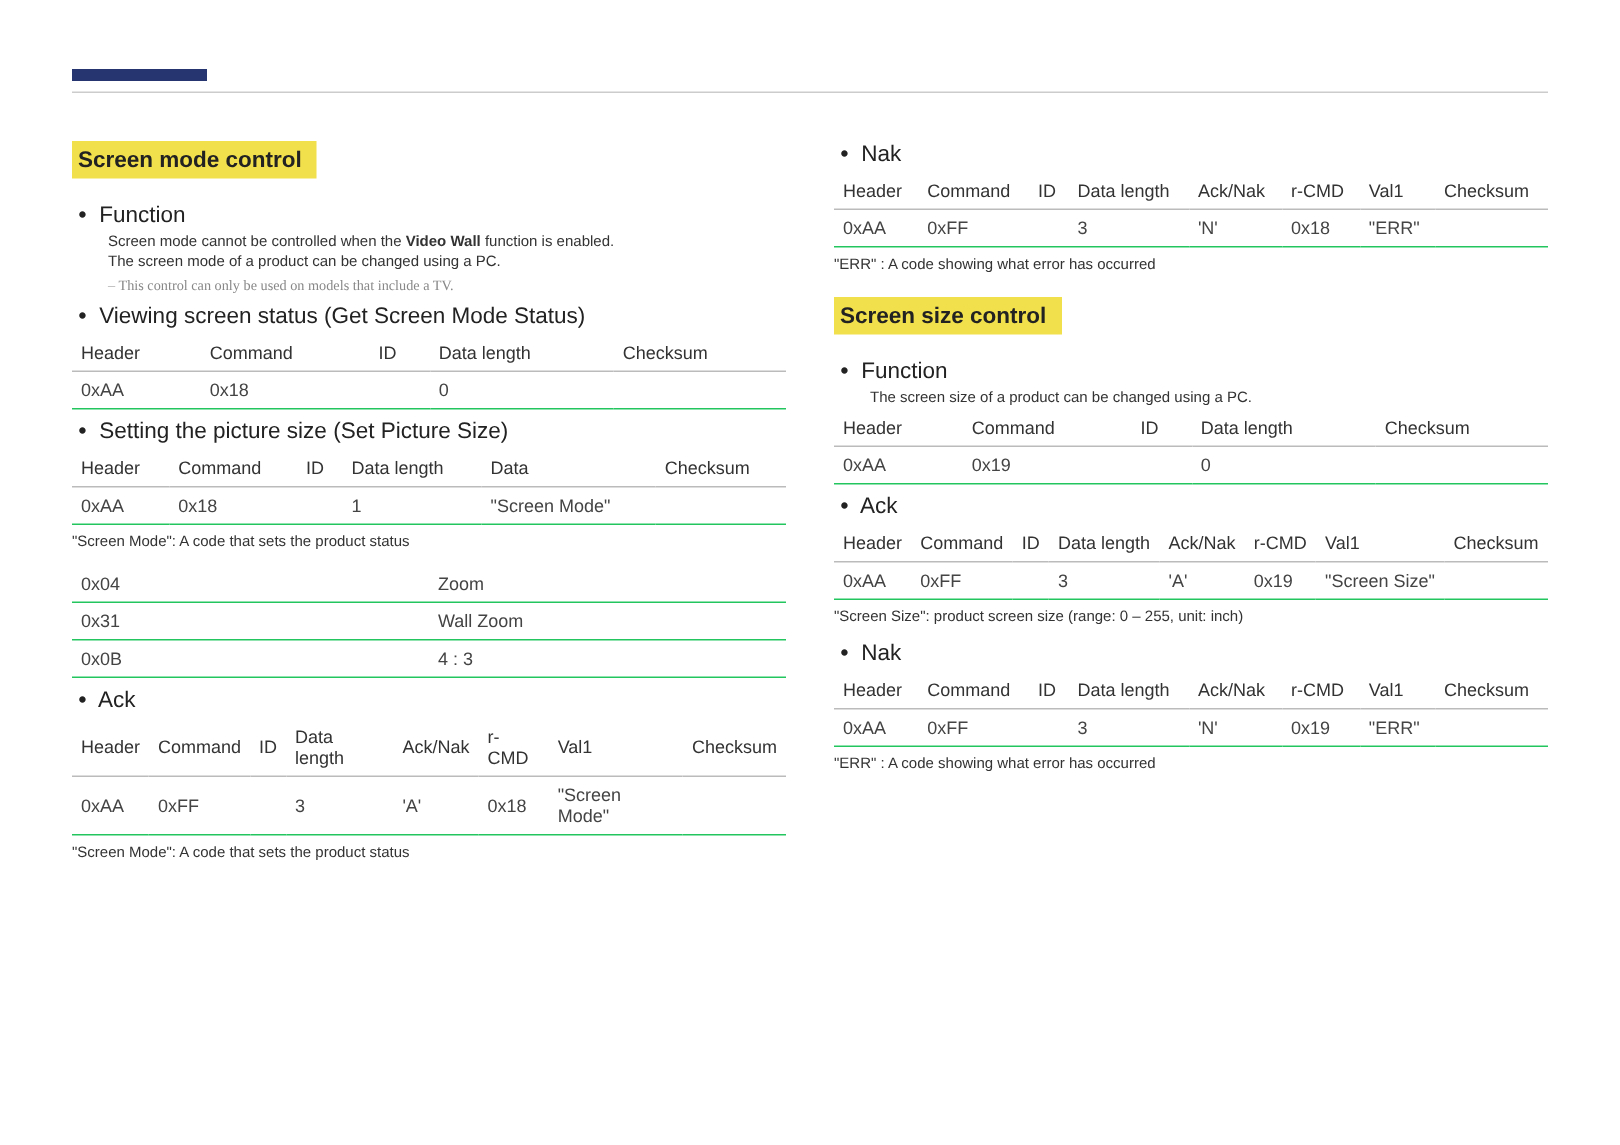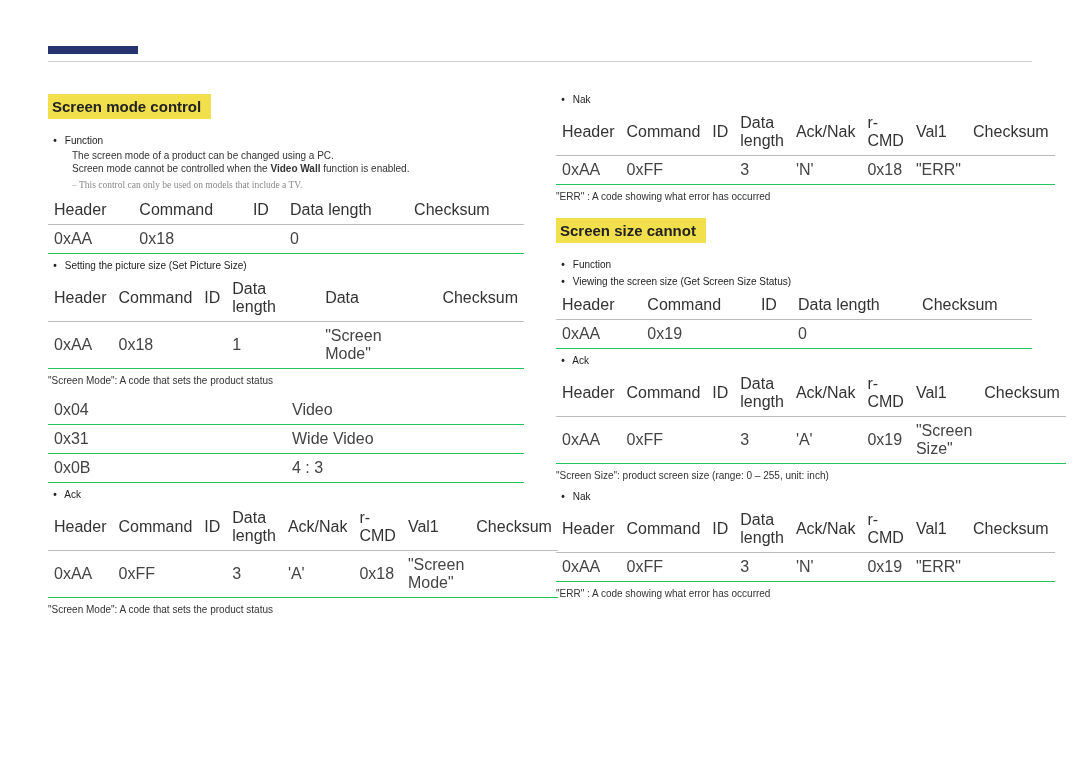--- a/index.html
+++ b/index.html
@@ -40,21 +40,21 @@
   .section-title {
     display: inline-block;
     background: #f1df4b;
     color: #222;
     font-weight: bold;
     font-size: 15px;
     padding: 4px 10px 4px 4px;
     margin: 6px 0 10px 0;
   }
   .bullet {
-    font-size: 10px;
+    font-size: 15px;
     margin: 6px 0 4px 0;
   }
   .bullet .dash { display: inline-block; width: 14px; text-align: center; font-weight: bold; }
   .sub-bullet {
     font-size: 10px;
     margin: 2px 0 2px 24px;
     color: #333;
   }
   .sub-note {
     font-size: 9.5px;
@@ -62,21 +62,21 @@
     color: #888;
     font-family: Liberation Serif, serif;
   }
   .sub-note::before {
     content: "– ";
     color: #aaa;
   }
   table {
     border-collapse: collapse;
     width: 100%;
-    font-size: 16px;
+    font-size: 12px;
     margin-bottom: 6px;
   }
   th, td {
     text-align: left;
     padding: 5px 6px;
     font-weight: normal;
   }
   th {
     border-bottom: 1px solid #bbb;
     color: #333;
@@ -104,26 +104,30 @@
   <div class="columns">
 
     <div class="col">
 
       <div class="section-title">Screen mode control</div>
 
       <div class="bullet">
         <span class="dash">•</span>
         <span>Function</span>
       </div>
-      <div class="sub-bullet">The screen mode of a product can be changed using a PC.</div>
       <div class="sub-bullet">
         <span>Screen mode cannot be controlled when the </span><span class="bold-inline">Video Wall</span><span> function is enabled.</span>
       </div>
+      <div class="sub-bullet">The screen mode of a product can be changed using a PC.</div>
       <div class="sub-note">This control can only be used on models that include a TV.</div>
 
+      <div class="bullet">
+        <span class="dash">•</span>
+        <span>Viewing screen status (Get Screen Mode Status)</span>
+      </div>
       <table>
         <tbody>
             <tr>
           <th>Header</th>
           <th>Command</th>
           <th>ID</th>
           <th>Data length</th>
           <th>Checksum</th>
         </tr>
         <tr class="value-row">
@@ -160,25 +164,25 @@
         </tr>
       </tbody>
         </table>
 
       <div class="note">"Screen Mode": A code that sets the product status</div>
 
       <table class="two-col-table">
         <tbody>
         <tr class="value-row">
           <td>0x04</td>
-          <td>Video</td>
+          <td>Zoom</td>
         </tr>
         <tr class="value-row">
           <td>0x31</td>
-          <td>Wide Video</td>
+          <td>Wall Zoom</td>
         </tr>
         <tr class="value-row">
           <td>0x0B</td>
           <td>4 : 3</td>
         </tr>
       </tbody>
         </table>
 
       <div class="bullet">
         <span class="dash">•</span>
@@ -237,31 +241,28 @@
           <td>3</td>
           <td>'N'</td>
           <td>0x18</td>
           <td>"ERR"</td>
           <td></td>
         </tr>
       </tbody>
         </table>
       <div class="note">"ERR" : A code showing what error has occurred</div>
 
-      <div class="section-title">Screen size cannot</div>
+      <div class="section-title">Screen size control</div>
 
       <div class="bullet">
         <span class="dash">•</span>
         <span>Function</span>
       </div>
-
-      <div class="bullet">
-        <span class="dash">•</span>
-        <span>Viewing the screen size (Get Screen Size Status)</span>
-      </div>
+      <div class="sub-bullet">The screen size of a product can be changed using a PC.</div>
+
       <table>
         <tbody>
             <tr>
           <th>Header</th>
           <th>Command</th>
           <th>ID</th>
           <th>Data length</th>
           <th>Checksum</th>
         </tr>
         <tr class="value-row">

